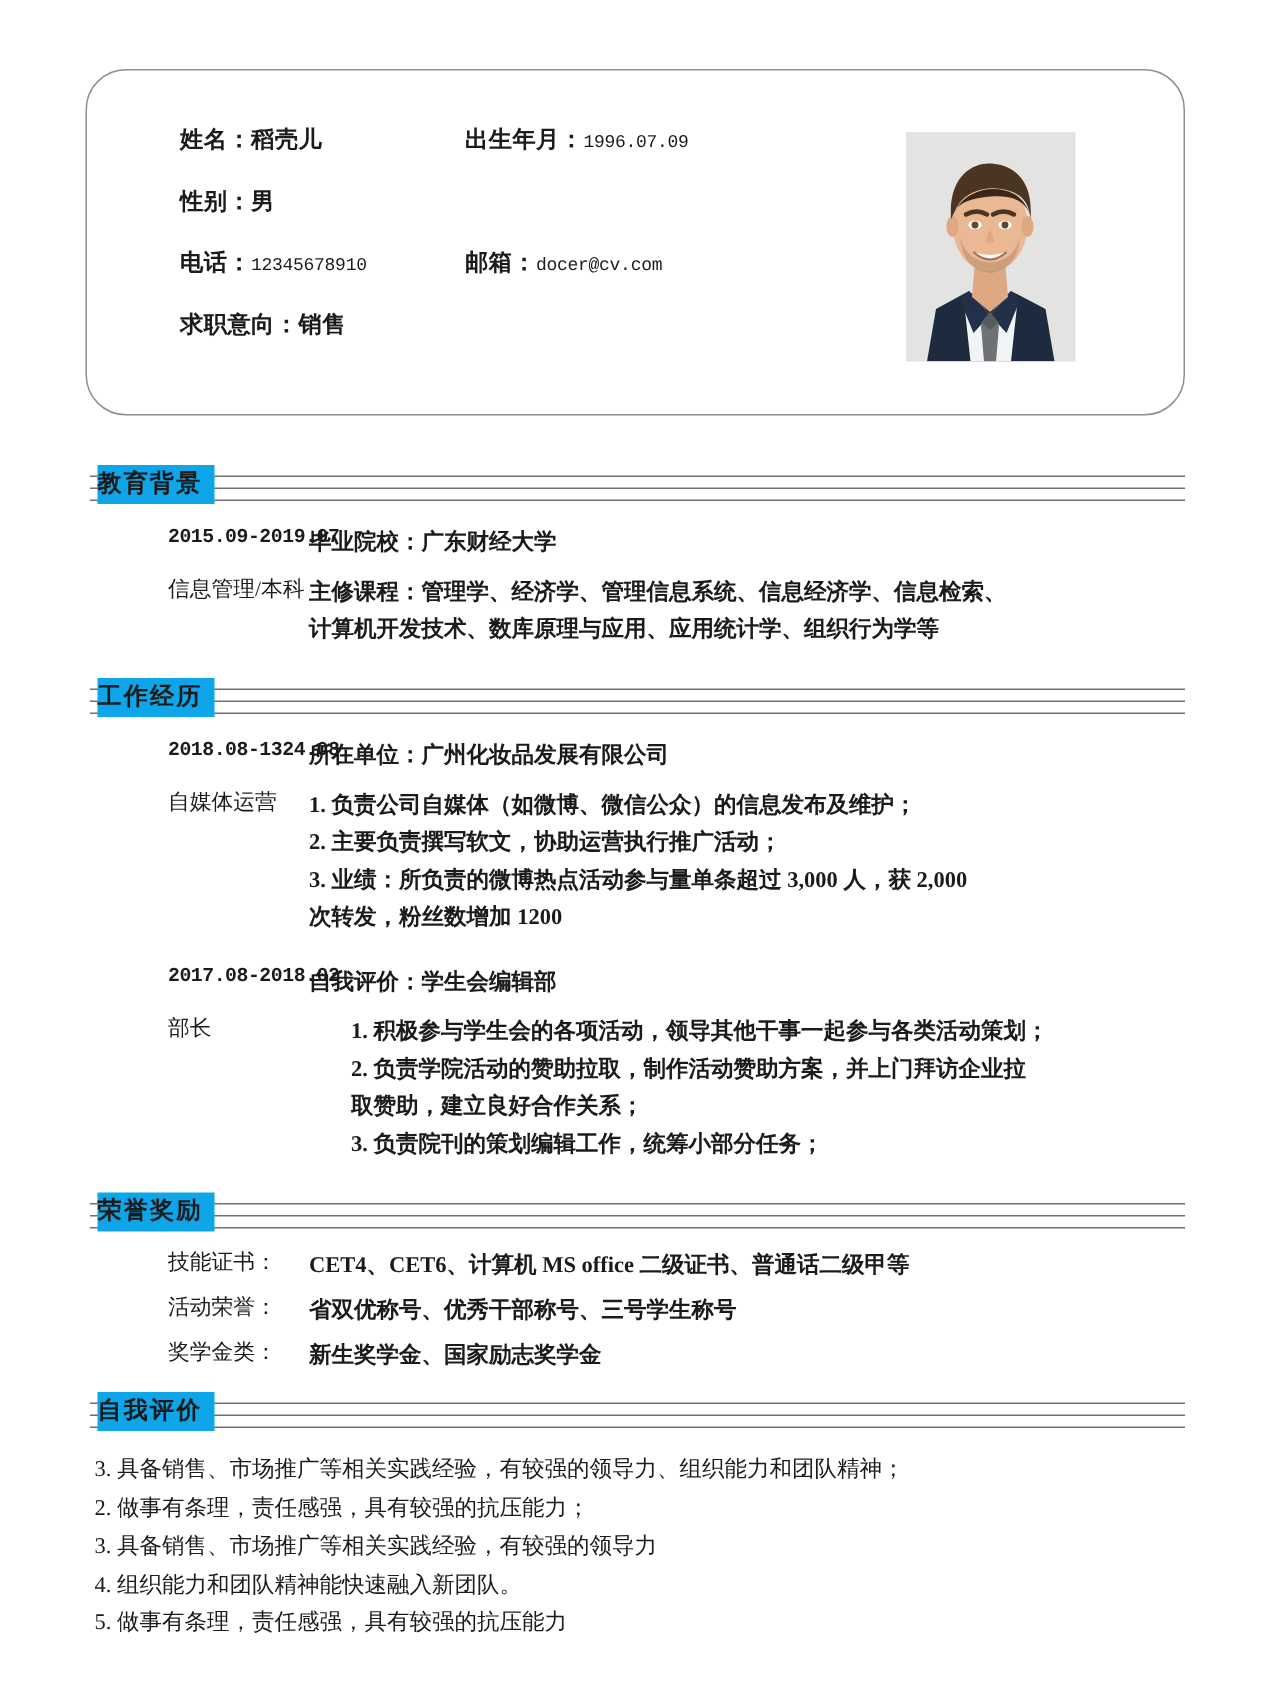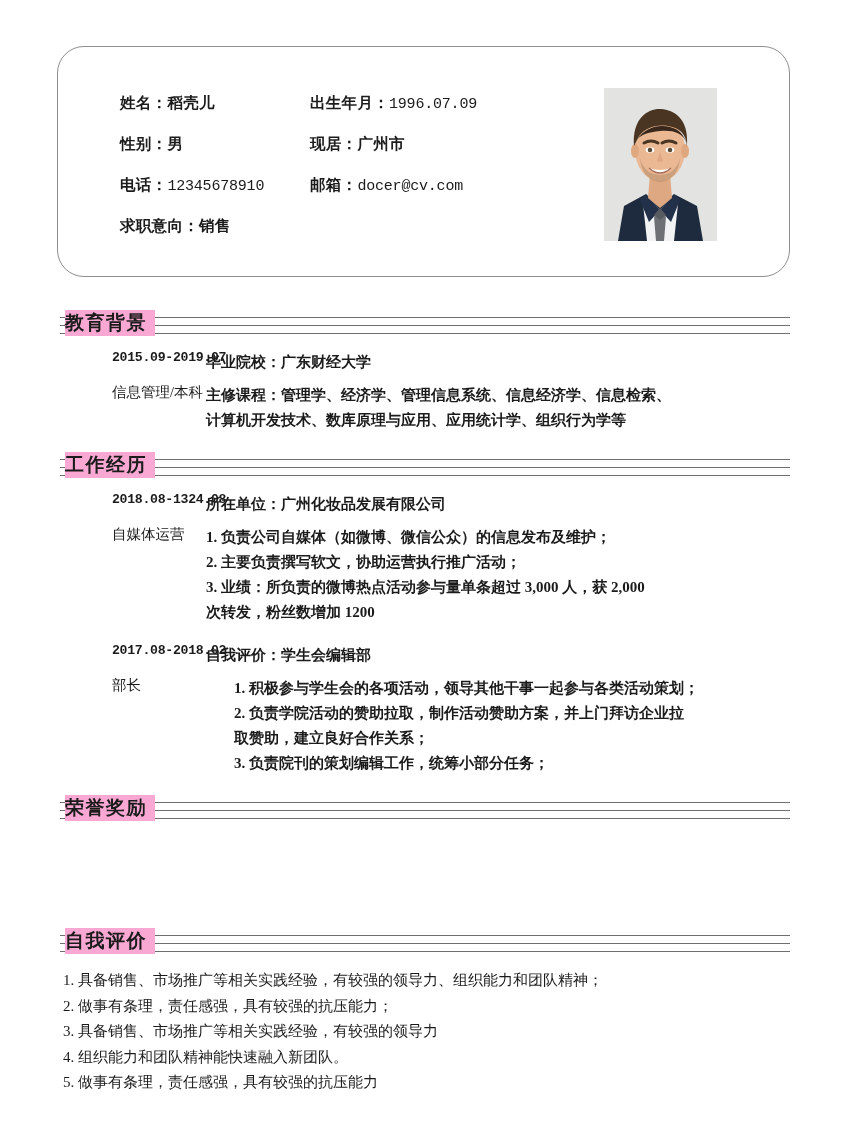--- a/index.html
+++ b/index.html
@@ -34,37 +34,37 @@
   }
   .header-fields {
     position: absolute;
     left: 62px;
     top: 36px;
     width: 470px;
   }
   .hrow {
     display: flex;
     height: 41px;
-    align-items: center;
+    align-items: flex-start;
   }
   .hcell {
     font-size: 15.5px;
     font-weight: bold;
     letter-spacing: 0.3px;
     white-space: nowrap;
   }
   .hcell.col1 { width: 190px; }
   .hcell.col2 { width: 270px; }
   .hcell .val {
     font-weight: bold;
   }
   .hcell .val.mono {
     font-family: "Liberation Mono", "DejaVu Sans Mono", monospace;
     font-weight: normal;
-    font-size: 15px;
+    font-size: 12px;
     letter-spacing: -0.2px;
   }
 
   
   .photo-frame {
     position: absolute;
     left: 604px;
     top: 88px;
     width: 113px;
     height: 153px;
@@ -77,25 +77,25 @@
   .section-head {
     position: absolute;
     left: 60px;
     width: 730px;
     height: 30px;
   }
   .section-head .title {
     position: absolute;
     left: 5px;
     top: 0px;
-    font-size: 19px;
+    font-size: 16px;
     font-weight: bold;
     letter-spacing: 1.5px;
     white-space: nowrap;
-    background: #f9a8d4;
+    background: #0ea5e9;
     padding-right: 8px;
     z-index: 2;
     line-height: 26px;
   }
   .section-head .rules {
     position: absolute;
     left: 0;
     right: 0;
     top: 4px;
     height: 22px;
@@ -162,21 +162,20 @@
 <div class="page">
 
   <div class="header-card">
     <div class="header-fields" id="header-fields">
         <div class="hrow">
           <div class="hcell col1"><span>姓名：</span><span class="val">稻壳儿</span></div>
           <div class="hcell col2"><span>出生年月：</span><span class="val mono">1996.07.09</span></div>
         </div>
         <div class="hrow">
           <div class="hcell col1"><span>性别：</span><span class="val">男</span></div>
-          <div class="hcell col2"><span>现居：</span><span class="val">广州市</span></div>
         </div>
         <div class="hrow">
           <div class="hcell col1"><span>电话：</span><span class="val mono">12345678910</span></div>
           <div class="hcell col2"><span>邮箱：</span><span class="val mono">docer@cv.com</span></div>
         </div>
         <div class="hrow">
           <div class="hcell col1"><span>求职意向：</span><span class="val">销售</span></div>
           <div class="hcell col2"></div>
         </div>
       </div>
@@ -289,30 +288,50 @@
     </div>
 
   <div class="section-head" style="top:795px;">
     <div class="rules">
         <i class="l1"></i>
         <i class="l2"></i>
         <i class="l3"></i>
       </div>
     <div class="title">荣誉奖励</div>
   </div>
+  <div class="blk" id="blk-honors" style="top:832px;">
+      <div class="row" style="margin-top: 0px;">
+        <div class="lbl">技能证书：</div>
+        <div class="cnt">
+          <div class="line">CET4、CET6、计算机 MS office 二级证书、普通话二级甲等</div>
+        </div>
+      </div>
+      <div class="row" style="margin-top: 5px;">
+        <div class="lbl">活动荣誉：</div>
+        <div class="cnt">
+          <div class="line">省双优称号、优秀干部称号、三号学生称号</div>
+        </div>
+      </div>
+      <div class="row" style="margin-top: 5px;">
+        <div class="lbl">奖学金类：</div>
+        <div class="cnt">
+          <div class="line">新生奖学金、国家励志奖学金</div>
+        </div>
+      </div>
+    </div>
 
   <div class="section-head" style="top:928px;">
     <div class="rules">
         <i class="l1"></i>
         <i class="l2"></i>
         <i class="l3"></i>
       </div>
     <div class="title">自我评价</div>
   </div>
   <div class="eval-list" id="blk-eval" style="top:968px;">
-      <div class="line">1. 具备销售、市场推广等相关实践经验，有较强的领导力、组织能力和团队精神；</div>
+      <div class="line">3. 具备销售、市场推广等相关实践经验，有较强的领导力、组织能力和团队精神；</div>
       <div class="line">2. 做事有条理，责任感强，具有较强的抗压能力；</div>
       <div class="line">3. 具备销售、市场推广等相关实践经验，有较强的领导力</div>
       <div class="line">4. 组织能力和团队精神能快速融入新团队。</div>
       <div class="line">5. 做事有条理，责任感强，具有较强的抗压能力</div>
     </div>
 
 </div>
 
 </body></html>

